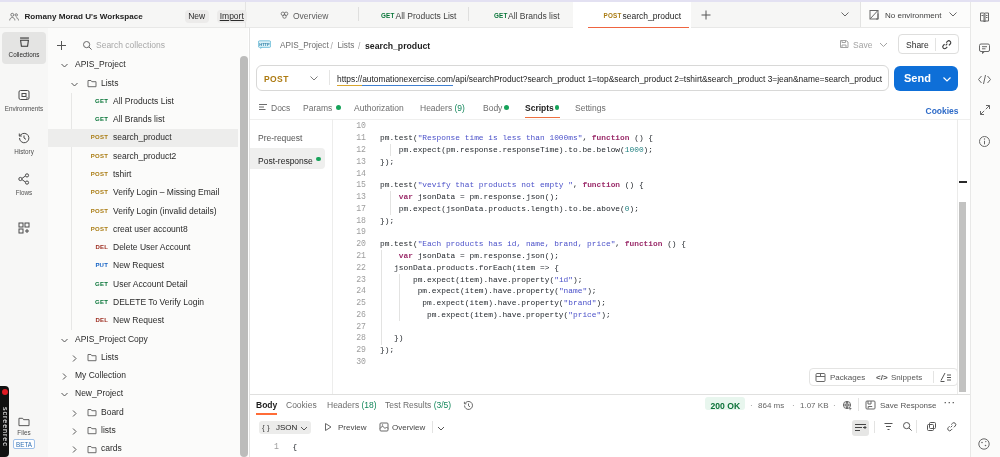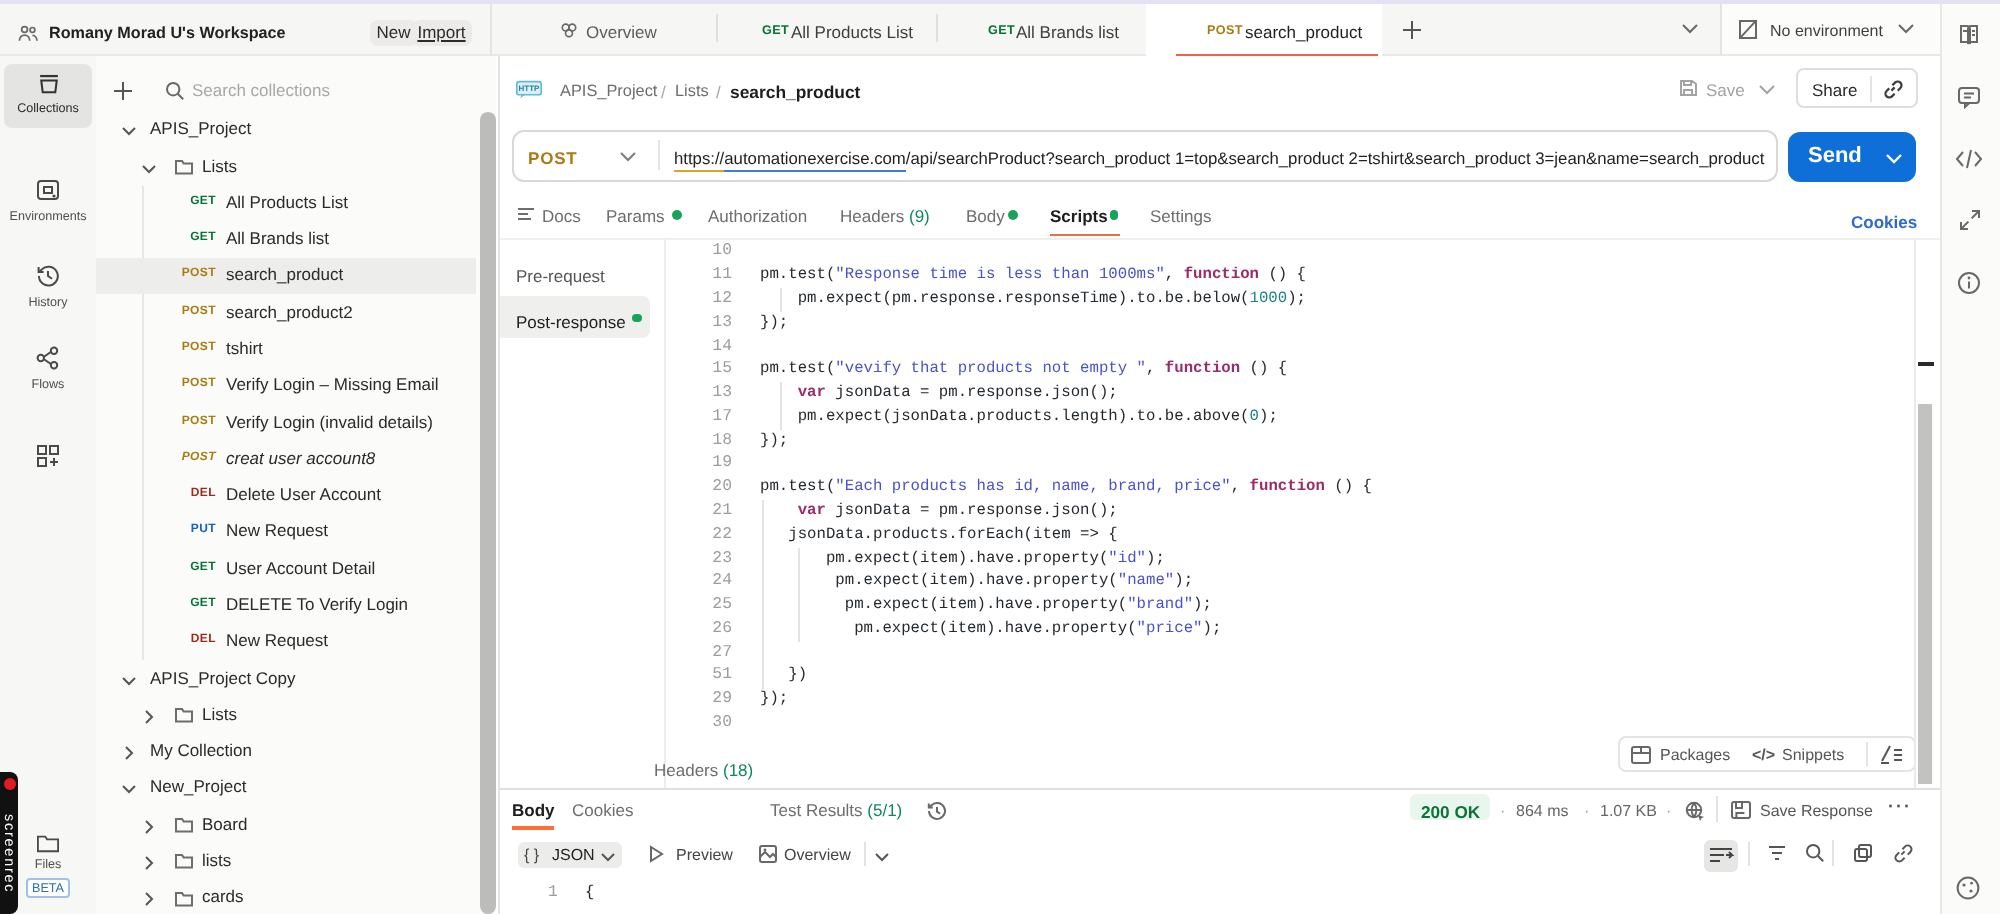--- a/index.html
+++ b/index.html
@@ -47,21 +47,21 @@
 <div class="abs" style="left:245px;top:2px;width:1px;height:26px;background:#e4e4e3"></div>
 
 <svg class="abs" style="left:8px;top:11px" width="12" height="12" viewBox="0 0 14 14">
   <circle cx="5" cy="4.4" r="1.7" class="ic"></circle>
     <circle cx="9.6" cy="4.6" r="1.4" class="ic"></circle>
   <path d="M2 11c0-2 1.3-3.4 3-3.4S8 9 8 11" class="ic"></path>
     <path d="M9.6 7.8c1.6 0 2.6 1.4 2.6 3.2" class="ic"></path>
 </svg>
 <div class="abs" style="left:24.5px;top:11.5px;font-size:8.1px;font-weight:bold;color:#222">Romany Morad U's Workspace</div>
 <div class="abs btn-gray" style="left:184.5px;top:10px;width:24.5px;">New</div>
-<div class="abs btn-gray" style="left:206px;top:10px;width:29.5px;text-decoration:underline;">Import</div>
+<div class="abs btn-gray" style="left:217px;top:10px;width:29.5px;text-decoration:underline;">Import</div>
 
 <svg class="abs" style="left:279px;top:11px" width="11" height="9" viewBox="0 0 12 11">
   <circle cx="4" cy="3.4" r="2.1" class="ic"></circle>
     <circle cx="8" cy="3.4" r="2.1" class="ic"></circle>
     <circle cx="6" cy="6.8" r="2.1" class="ic"></circle>
 </svg>
 <div class="abs tabtxt" style="left:293px;top:11px">Overview</div>
 <div class="abs tabsep" style="left:358px"></div>
 <div class="abs mlabel get" style="left:381px;top:12px;font-size:6.3px">GET</div>
 <div class="abs tabtxt" style="left:395.5px;top:11px;color:#3e3e3e">All Products List</div>
@@ -173,21 +173,21 @@
       <span class="lbl" style="left:65px">tshirt</span>
     </div>
     <div class="trow abs" style="left:48px;top:184.26px;">
       <span class="meth mlabel post" style="left:0px">POST</span>
       <span class="lbl" style="left:65px">Verify Login – Missing Email</span>
     </div>
     <div class="trow abs" style="left:48px;top:202.54000000000002px;">
       <span class="meth mlabel post" style="left:0px">POST</span>
       <span class="lbl" style="left:65px">Verify Login (invalid details)</span>
     </div>
-    <div class="trow abs" style="left:48px;top:220.82px;font-style:italic;">
+    <div class="trow abs" style="left:48px;top:220.82px;">
       <span class="meth mlabel post" style="left:0px">POST</span>
       <span class="lbl" style="left:65px">creat user account8</span>
     </div>
     <div class="trow abs" style="left:48px;top:239.10000000000002px;">
       <span class="meth mlabel del" style="left:0px">DEL</span>
       <span class="lbl" style="left:65px">Delete User Account</span>
     </div>
     <div class="trow abs" style="left:48px;top:257.38px;">
       <span class="meth mlabel put" style="left:0px">PUT</span>
       <span class="lbl" style="left:65px">New Request</span>
@@ -355,21 +355,21 @@
     <div class="ln abs" style="left:332px;top:273.57px">23</div>
     <div class="cl abs code" style="left:380px;top:273.57px">       pm.expect(item).have.property(<span class="str">"id"</span>);</div>
     <div class="ln abs" style="left:332px;top:285.35px">24</div>
     <div class="cl abs code" style="left:380px;top:285.35px">        pm.expect(item).have.property(<span class="str">"name"</span>);</div>
     <div class="ln abs" style="left:332px;top:297.13px">25</div>
     <div class="cl abs code" style="left:380px;top:297.13px">         pm.expect(item).have.property(<span class="str">"brand"</span>);</div>
     <div class="ln abs" style="left:332px;top:308.90999999999997px">26</div>
     <div class="cl abs code" style="left:380px;top:308.90999999999997px">          pm.expect(item).have.property(<span class="str">"price"</span>);</div>
     <div class="ln abs" style="left:332px;top:320.69px">27</div>
     <div class="cl abs code" style="left:380px;top:320.69px"></div>
-    <div class="ln abs" style="left:332px;top:332.47px">51</div>
+    <div class="ln abs" style="left:332px;top:332.47px">28</div>
     <div class="cl abs code" style="left:380px;top:332.47px">   })</div>
     <div class="ln abs" style="left:332px;top:344.25px">29</div>
     <div class="cl abs code" style="left:380px;top:344.25px">});</div>
     <div class="ln abs" style="left:332px;top:356.03px">30</div>
     <div class="cl abs code" style="left:380px;top:356.03px"></div>
     <div class="abs" style="left:389.5px;top:144px;width:1px;height:11.8px;background:#e3e3e2"></div>
     <div class="abs" style="left:389.5px;top:191px;width:1px;height:23.6px;background:#e3e3e2"></div>
     <div class="abs" style="left:380.5px;top:250px;width:1px;height:94.5px;background:#e3e3e2"></div>
     <div class="abs" style="left:399px;top:273.6px;width:1px;height:47px;background:#e3e3e2"></div>
   </div>
@@ -389,22 +389,22 @@
   </svg>
 
 <div class="abs" style="left:957px;top:119px;width:1px;height:275px;background:#ebebea"></div>
 <div class="abs" style="left:959px;top:181px;width:8px;height:2px;background:#2a2a2a"></div>
 <div class="abs" style="left:958.5px;top:202px;width:7px;height:190px;background:#c2c2c1"></div>
 
 <div class="abs" style="left:250px;top:393.5px;width:720px;height:1px;background:#e0e0df"></div>
 <div class="abs f85" style="left:256px;top:400px;color:#1d1d1d;font-weight:bold">Body</div>
 <div class="abs" style="left:256px;top:412.5px;width:21px;height:2px;background:#ff6c37"></div>
 <div class="abs f85 gray" style="left:286px;top:400px">Cookies</div>
-<div class="abs f85 gray" style="left:327px;top:380px">Headers <span class="greenp">(18)</span></div>
-<div class="abs f85 gray" style="left:385px;top:400px">Test Results <span class="greenp">(5/1)</span></div>
+<div class="abs f85 gray" style="left:327px;top:400px">Headers <span class="greenp">(18)</span></div>
+<div class="abs f85 gray" style="left:385px;top:400px">Test Results <span class="greenp">(3/5)</span></div>
 <svg class="abs" style="left:463px;top:399.5px" width="11" height="11" viewBox="0 0 11 11">
     <path d="M1.5 5.5a4 4 0 1 0 1.2-2.9L1.5 3.8" class="ic"></path>
     <path d="M1.4 1.8v2h2M5.5 3.5v2.3L7 6.8" class="ic"></path>
   </svg>
 <div class="abs" style="left:705px;top:397px;width:40px;height:13px;background:#e8f6ee;border-radius:3px"></div>
 <div class="abs" style="left:710.5px;top:400.5px;font-size:8.6px;font-weight:bold;color:#0c7239">200 OK</div>
 <div class="abs" style="left:750px;top:401px;font-size:8px;color:#999">·</div>
 <div class="abs" style="left:758px;top:401px;font-size:8px;color:#666">864 ms</div>
 <div class="abs" style="left:792px;top:401px;font-size:8px;color:#999">·</div>
 <div class="abs" style="left:800px;top:401px;font-size:8px;color:#666">1.07 KB</div>

